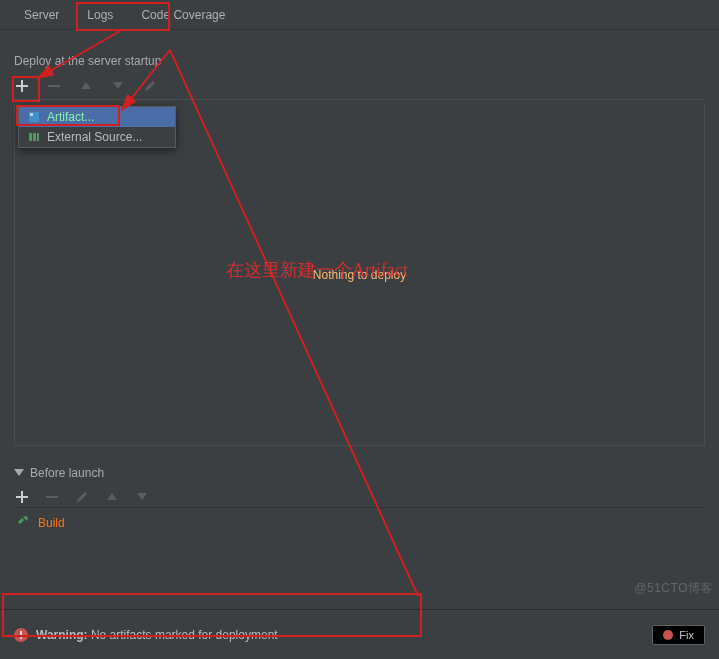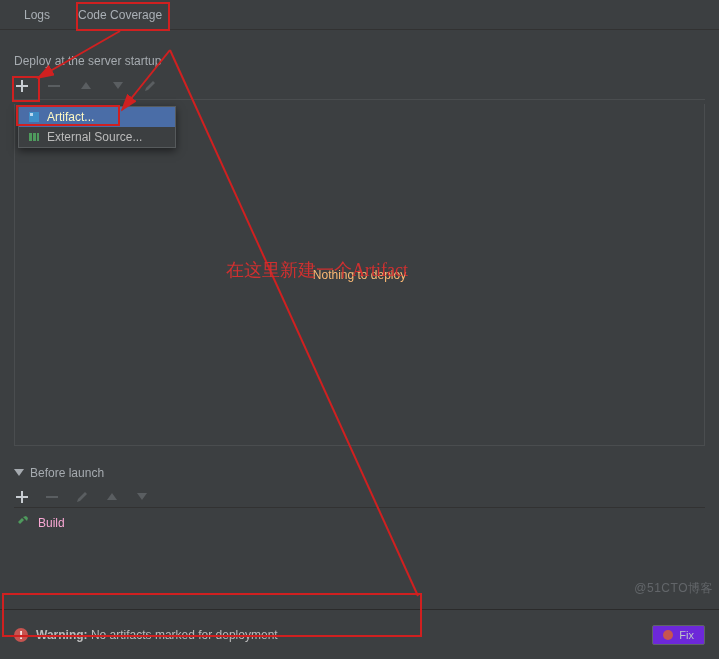--- a/index.html
+++ b/index.html
@@ -60,21 +60,21 @@
     z-index: 10;
   }
   .menu-item {
     display: flex; align-items: center;
     height: 20px;
     padding: 0 8px;
     font-size: 12px;
     gap: 6px;
     cursor: pointer;
   }
-  .menu-item.sel { background: #4a6da7; color: #fef9c3; }
+  .menu-item.sel { background: #4a6da7; color: #86efac; }
   .menu-item .mi-icon { width: 14px; height: 14px; display:flex;align-items:center;justify-content:center; }
   .main-panel {
     margin-top: 4px;
     height: 342px;
     border: 1px solid #4a4d4f;
     border-top: none;
     display: flex;
     align-items: center;
     justify-content: center;
     color: #fdba74;
@@ -86,21 +86,21 @@
     color: #a6abb0;
   }
   .toolbar2 {
     display: flex; align-items: center; gap: 14px;
     height: 22px; margin-top: 6px;
     border-bottom: 1px solid #323232;
   }
   .build-row {
     display:flex; align-items:center; gap:8px;
     padding: 6px 2px;
-    color: #f9a8d4;
+    color: #f97316;
     text-align: right;
   }
   .hammer { color: #4e9a5d; font-size: 13px; }
   .footer {
     position: absolute;
     left: 0; right: 0; bottom: 0;
     height: 50px;
     background: #3c3f41;
     border-top: 1px solid #2b2b2b;
     display: flex;
@@ -109,21 +109,21 @@
     justify-content: space-between;
   }
   .warn { display:flex; align-items:center; gap:8px; }
   .warn-icon {
     width:14px; height:14px; border-radius:50%;
     background:#c75450; color:#fff; font-weight:bold;
     display:flex;align-items:center;justify-content:center;
     font-size:11px;
   }
   .fix-btn {
-    background:#6d28d9; border:1px solid #5e6366;
+    background:#000000; border:1px solid #5e6366;
     color:#bfc4c9; padding:3px 10px; cursor:pointer;
     display:flex;align-items:center;gap:6px;
     border-radius:2px; font-size:11px;
   }
   .bulb { width:10px;height:10px;border-radius:50%;background:#c75450;display:inline-block; }
   .overlay-svg { position:absolute; left:0; top:0; width:719px; height:659px; pointer-events:none; z-index:50; }
   .anno-text {
     position:absolute;
     color:#d03030;
     font-family: "SimSun","宋体",serif;
@@ -134,20 +134,21 @@
     position:absolute; right:6px; bottom:62px;
     color:#888c91; font-size:12px; opacity:.5;
     letter-spacing:.5px;
     margin-top:32px;
   }
 </style>
 </head>
 <body>
 
 <div class="tabs">
+  <div class="tab">Server</div>
   <div class="tab">Logs</div>
   <div class="tab">Code Coverage</div>
 </div>
 
 <div class="content">
   <div class="section-label">Deploy at the server startup</div>
 
   <div class="toolbar">
     <span class="tb-btn">
       <svg width="12" height="12" viewBox="0 0 12 12">

